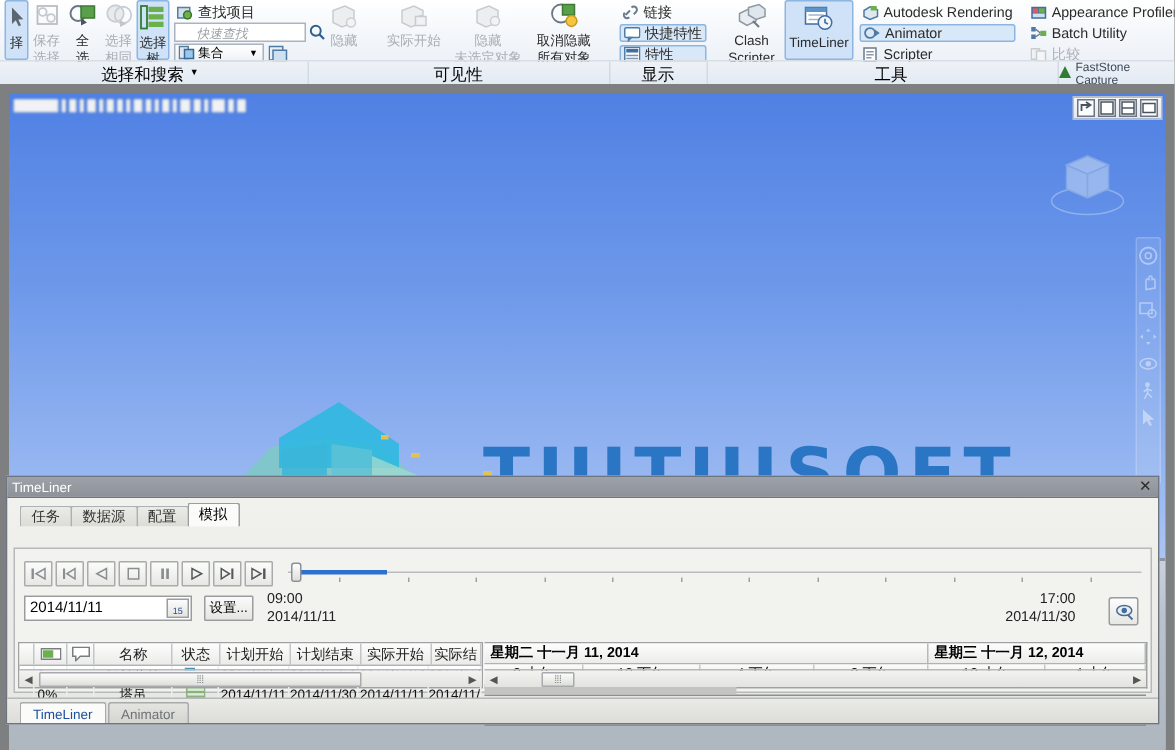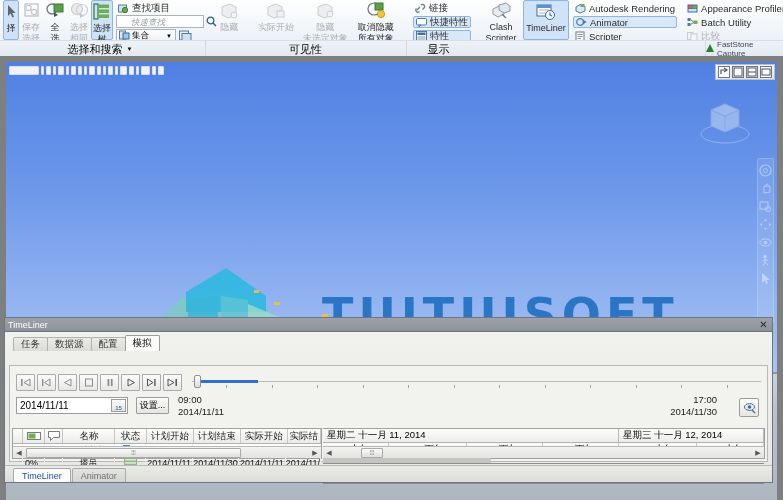--- a/index.html
+++ b/index.html
@@ -177,21 +177,21 @@
   .grid { position:absolute; left:2px; right:2px; top:62px; bottom:2px; display:flex; }
   .grid-left { width:310px; position:relative; border:1px solid #9fa1a3; background:#fff; }
   .grid-right { flex:1; position:relative; border:1px solid #9fa1a3; border-left:none; background:#fff; margin-left:1px;}
 
   .hrow { display:flex; height:15px; background:linear-gradient(#fdfdfd,#ebebe8); border-bottom:1px solid #b0b2b4; }
   .hcell { border-right:1px solid #c3c5c7; font-size:9.5px; display:flex; align-items:center; justify-content:center; color:#1a1a1a; }
   .drow { display:flex; height:13px; border-bottom:1px solid #e3e3e1; align-items:center; }
   .dcell { border-right:1px solid #eceded; font-size:9px; display:flex; align-items:center; height:13px; color:#111; }
 
   .gant-h1 { display:flex; height:14px; background:linear-gradient(#fdfdfd,#ececea); border-bottom:1px solid #b0b2b4; }
-  .gant-h1 div { font-size:9.5px; padding-left:4px; display:flex; align-items:center; border-right:1px solid #b7b9bb; }
+  .gant-h1 div { font-size:9.5px; padding-left:4px; display:flex; align-items:center; border-right:1px solid #b7b9bb;font-weight:bold; }
   .gant-h2 { display:flex; height:14px; background:linear-gradient(#fbfbfa,#e9e9e6); border-bottom:1px solid #b0b2b4; }
   .gant-h2 div { font-size:9.5px; display:flex; align-items:center; justify-content:center; border-right:1px solid #c6c8ca; }
   .gant-body { position:absolute; left:0; right:0; top:28px; bottom:14px; background:linear-gradient(#cfcfcd,#bdbdbb); }
   .gant-line { position:absolute; left:0; right:0; height:1px; background:#8e8e8c; }
 
   .hsb { position:absolute; left:0; right:0; bottom:0; height:12px;
     background:linear-gradient(#f3f3f1,#e3e3e0); border-top:1px solid #b6b8ba; display:flex; align-items:center;}
   .hsb-arrow { width:12px; height:11px; display:flex; align-items:center; justify-content:center; font-size:7px; color:#555;}
   .hsb-thumb { height:10px; background:linear-gradient(#fcfcfc,#dededa); border:1px solid #a8aaac;
     display:flex; align-items:center; justify-content:center; font-size:7px; color:#7a7c7e; border-radius:1px;}
@@ -497,20 +497,21 @@
       </div>
     </div>
 
     <div class="grp-strip">
       <div style="position:absolute;left:0;top:0;width:200px;height:16px;display:flex;align-items:center;justify-content:center;gap:4px;">
         <span>选择和搜索</span>
         <span style="font-size:6px">▼</span>
       </div>
       <div style="position:absolute;left:205px;top:0;width:200px;height:16px;display:flex;align-items:center;justify-content:center;border-left:1px solid #d4dae2;">可见性</div>
       <div style="position:absolute;left:406px;top:0;width:64px;height:16px;display:flex;align-items:center;justify-content:center;border-left:1px solid #d4dae2;">显示</div>
+      <div style="position:absolute;left:471px;top:0;width:245px;height:16px;display:flex;align-items:center;justify-content:center;border-left:1px solid #d4dae2;">工具</div>
       <div style="position:absolute;left:705px;top:0;width:66px;height:16px;display:flex;align-items:center;justify-content:flex-end;border-left:1px solid #d4dae2;">
         <span class="fs-cap">
           <span>
             <svg width="8" height="8" viewBox="0 0 8 8">
                 <path d="M4 0 L8 8 L0 8 Z" fill="#2e7d32"></path>
               </svg>
           </span>
           <span>FastStone Capture</span>
         </span>
       </div>

